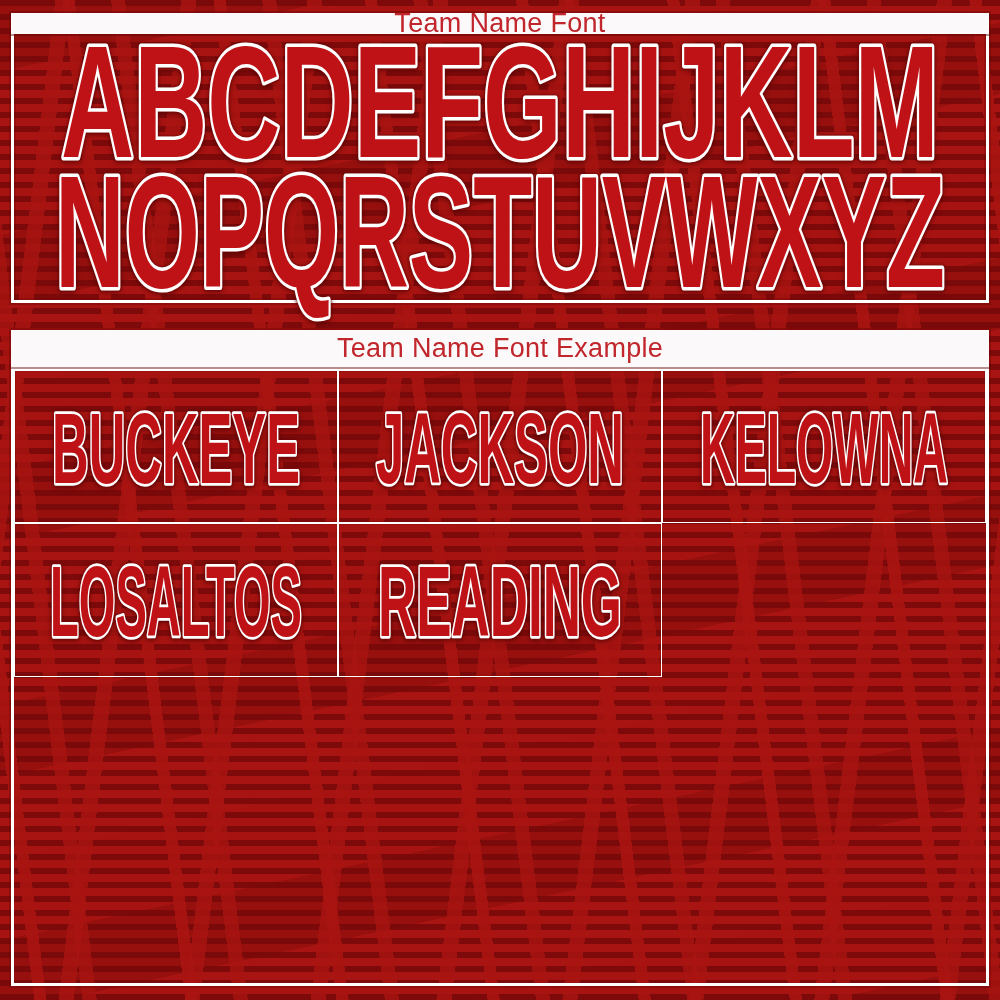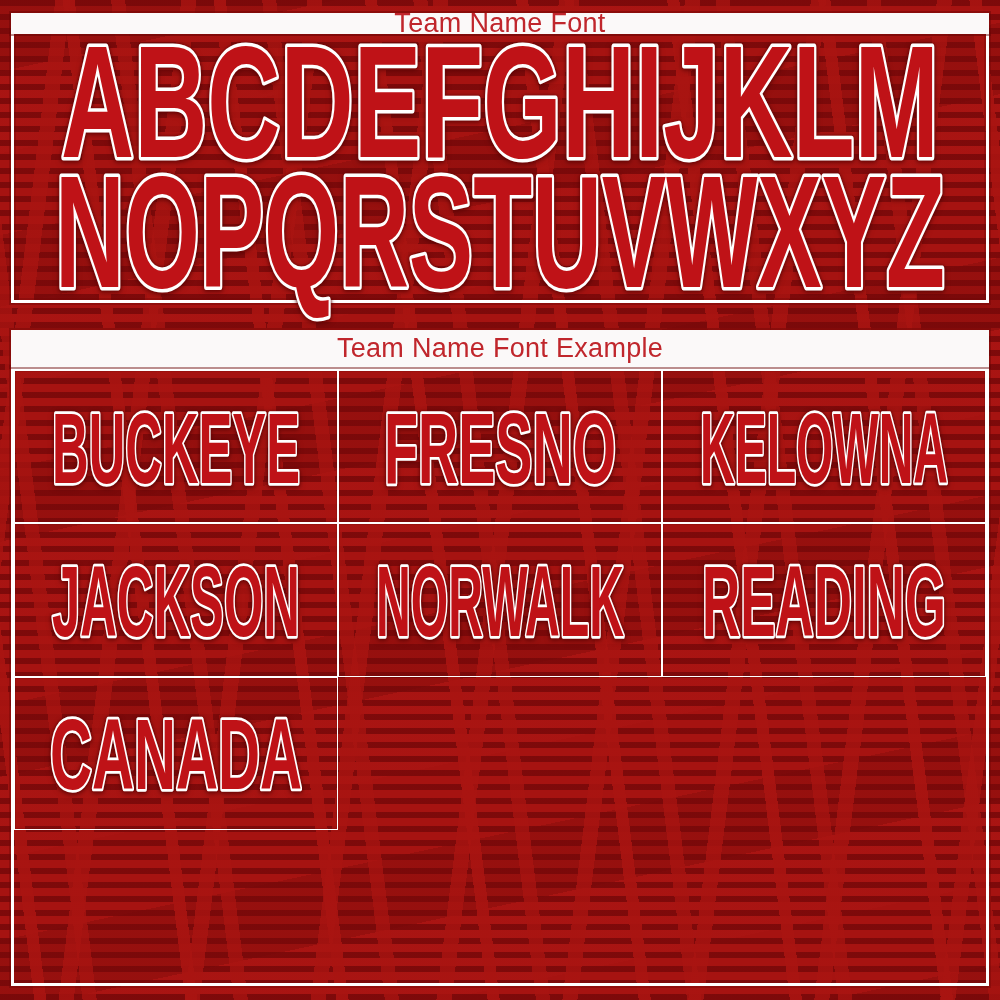--- a/index.html
+++ b/index.html
@@ -102,49 +102,39 @@
       <span class="bar-title">Team Name Font Example</span>
     </div>
 
     <div class="examples-grid">
 
       <div class="cell">
         <svg class="outlined" width="290" height="118">
           <text class="name-text" x="145" y="95" text-anchor="middle" textLength="248" lengthAdjust="spacingAndGlyphs">BUCKEYE</text>
         </svg>
       </div>
+
       <div class="cell">
         <svg class="outlined" width="290" height="118">
-          <text class="name-text" x="145" y="95" text-anchor="middle" textLength="232" lengthAdjust="spacingAndGlyphs">FRESNO</text>
+          <text class="name-text" x="145" y="95" text-anchor="middle" textLength="248" lengthAdjust="spacingAndGlyphs">JACKSON</text>
         </svg>
       </div>
-
       <div class="cell">
         <svg class="outlined" width="290" height="118">
           <text class="name-text" x="145" y="95" text-anchor="middle" textLength="248" lengthAdjust="spacingAndGlyphs">KELOWNA</text>
         </svg>
       </div>
       <div class="cell">
         <svg class="outlined" width="290" height="118">
-          <text class="name-text" x="145" y="95" text-anchor="middle" textLength="248" lengthAdjust="spacingAndGlyphs">JACKSON</text>
+          <text class="name-text" x="145" y="95" text-anchor="middle" textLength="252" lengthAdjust="spacingAndGlyphs">LOSALTOS</text>
         </svg>
       </div>
 
-      <div class="cell">
-        <svg class="outlined" width="290" height="118">
-          <text class="name-text" x="145" y="95" text-anchor="middle" textLength="248" lengthAdjust="spacingAndGlyphs">NORWALK</text>
-        </svg>
-      </div>
       <div class="cell">
         <svg class="outlined" width="290" height="118">
           <text class="name-text" x="145" y="95" text-anchor="middle" textLength="244" lengthAdjust="spacingAndGlyphs">READING</text>
         </svg>
       </div>
 
-      <div class="cell">
-        <svg class="outlined" width="290" height="118">
-          <text class="name-text" x="145" y="95" text-anchor="middle" textLength="252" lengthAdjust="spacingAndGlyphs">CANADA</text>
-        </svg>
-      </div>
 
     </div>
   </div>
 </div>
 
 </body></html>

